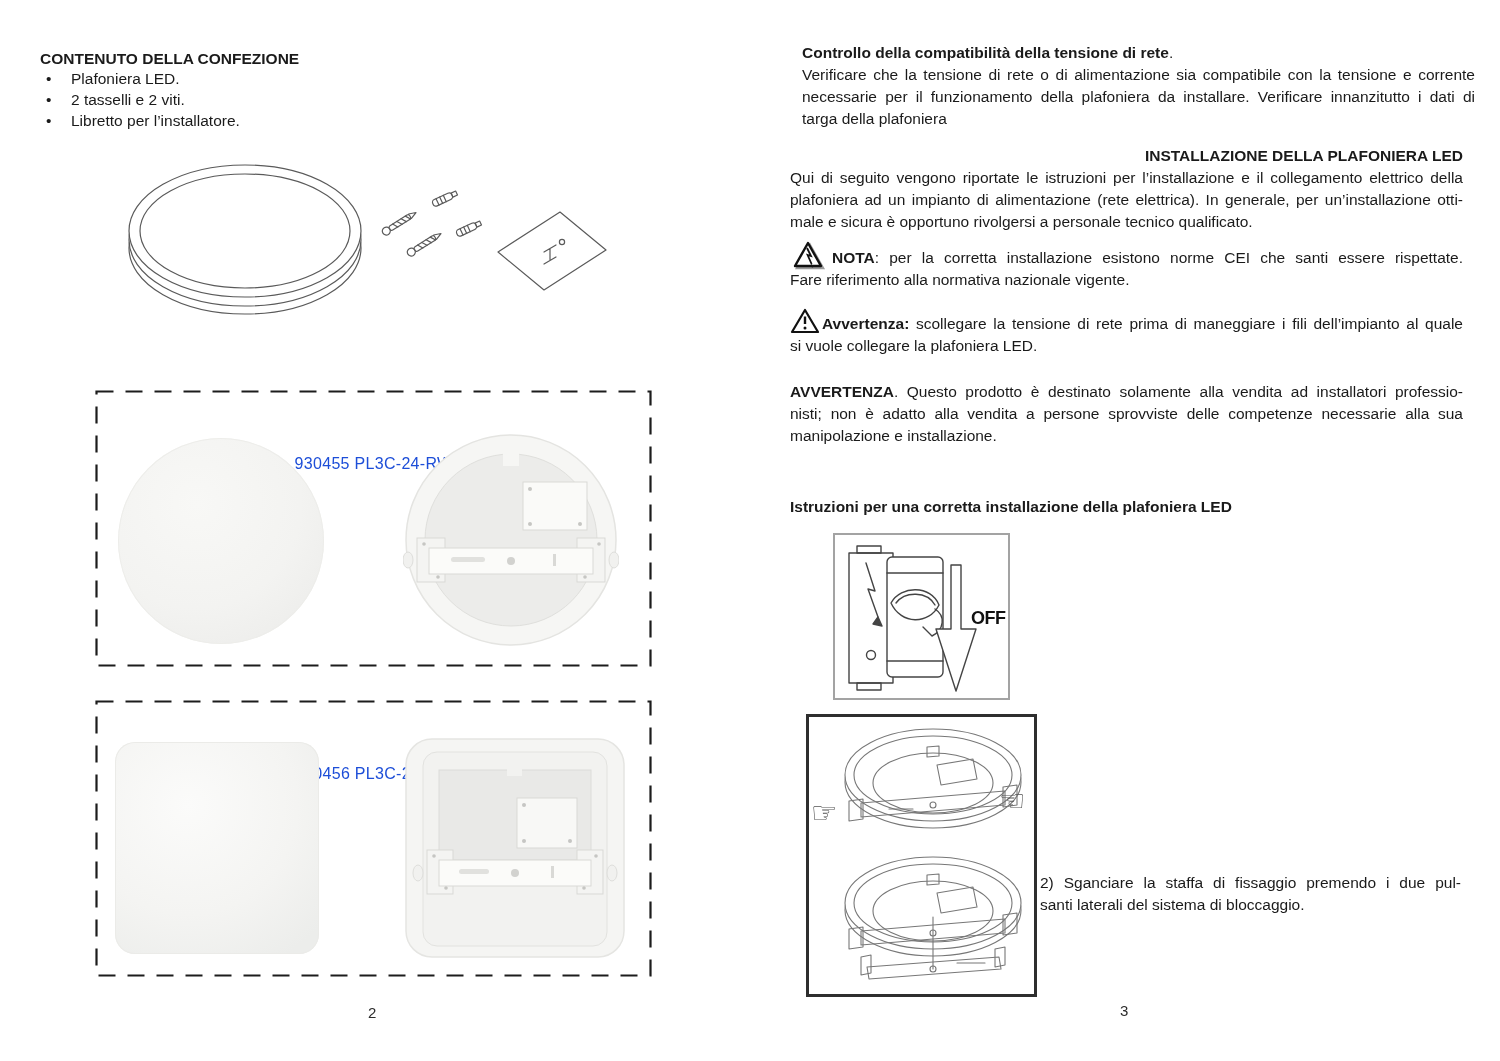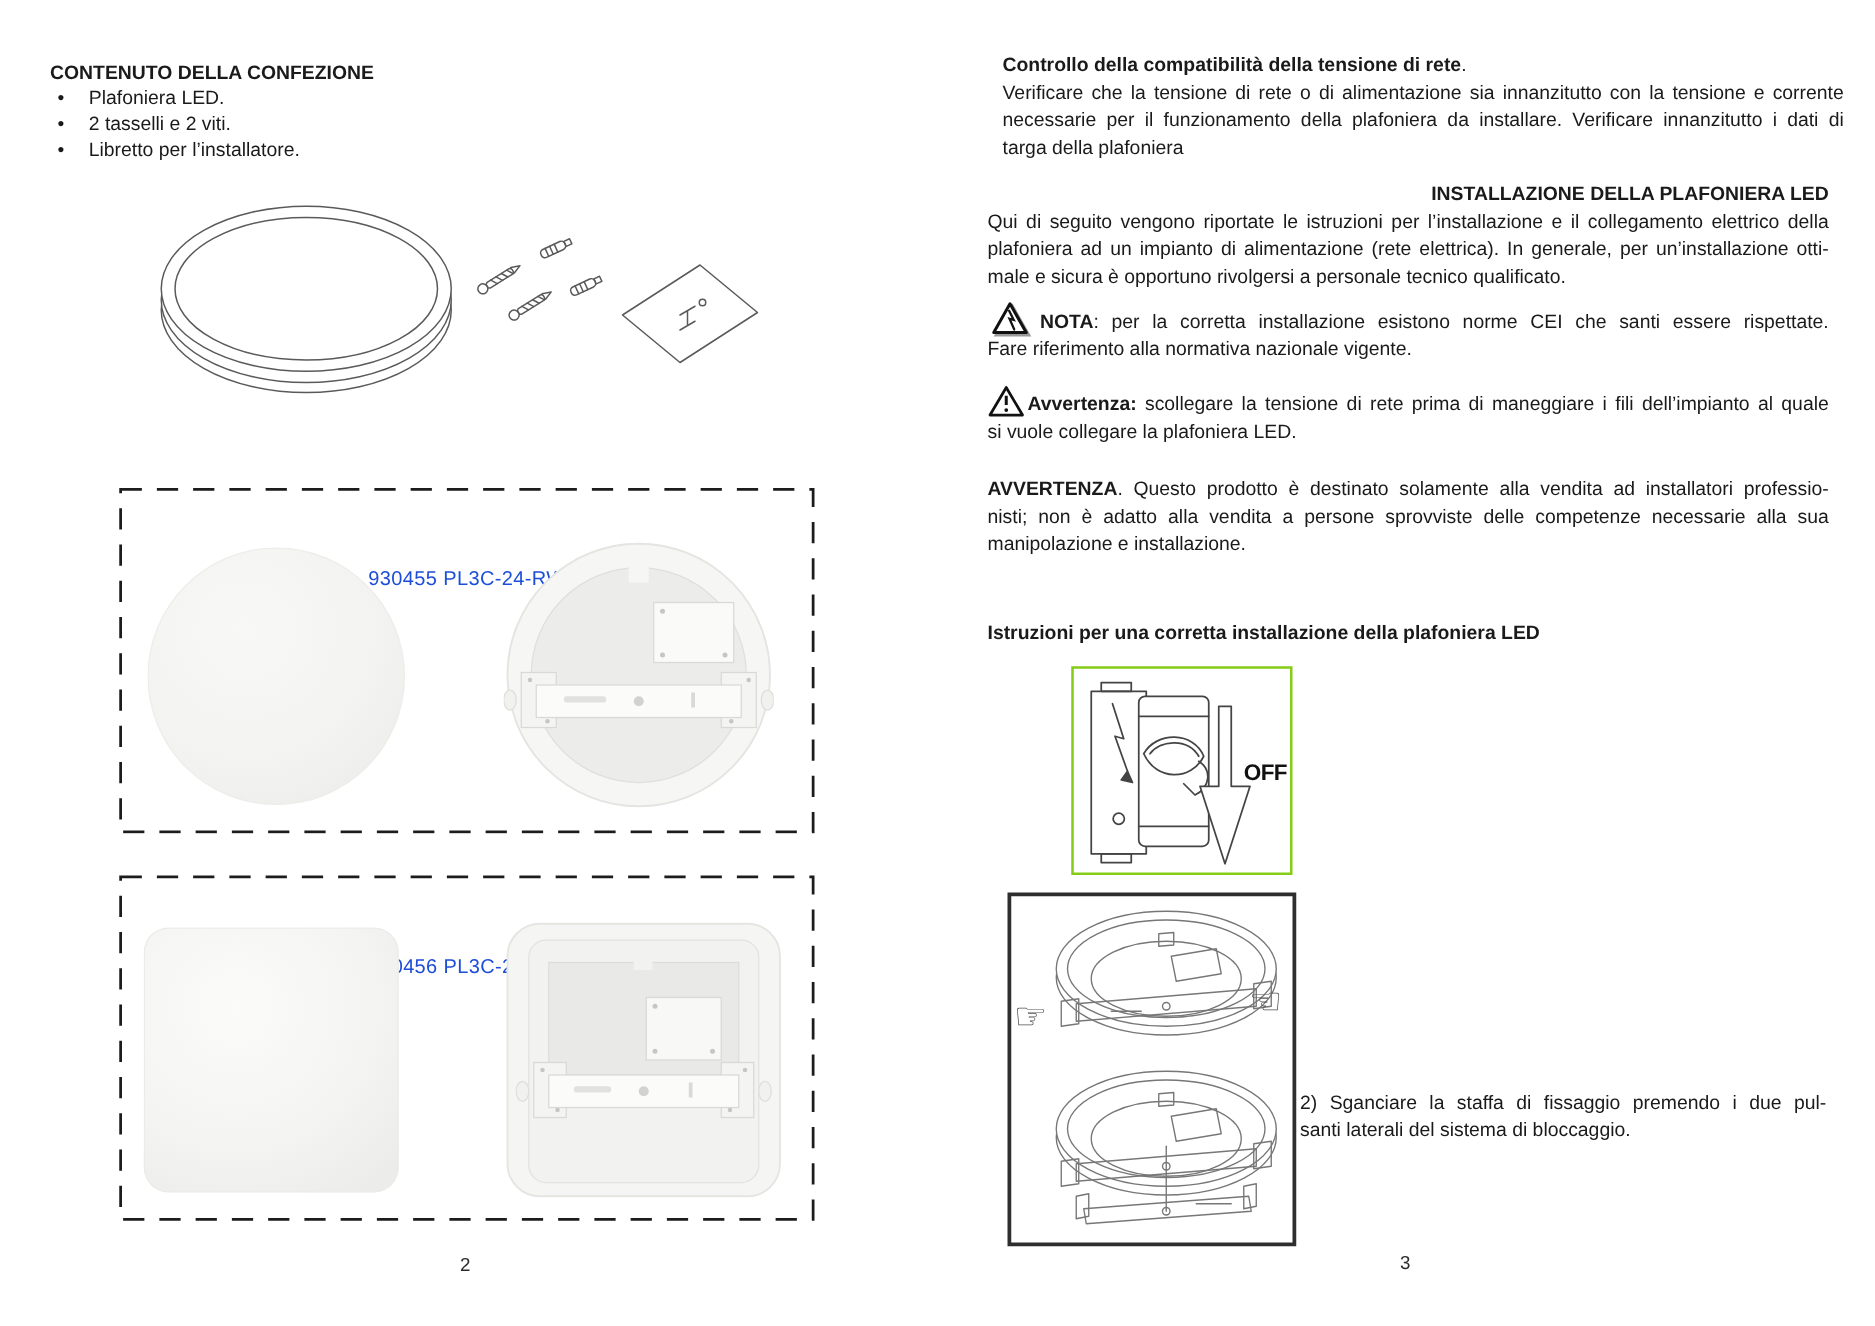--- a/index.html
+++ b/index.html
@@ -22,21 +22,21 @@
             font-size:16px;color:#1d4ed8;letter-spacing:.3px;margin-top:41px;}
   .round-front{position:absolute;border-radius:50%;
       background:radial-gradient(circle at 38% 32%,#f8f8f6 0%,#f3f3f1 55%,#ededeb 85%,#eaeae8 100%);
       box-shadow:0 0 0 1px #ededea inset;}
   .square-front{position:absolute;border-radius:20px;
       background:radial-gradient(circle at 36% 30%,#fbfbfa 0%,#f4f4f2 55%,#ecedeb 90%);
       box-shadow:0 0 0 1px #ebebe8 inset;}
   .pagenum{position:absolute;font-size:15px;color:#2c2c2c;}
   
   .fig1{position:absolute;left:833px;top:533px;width:177px;height:167px;
-        border:2px solid #84cc16;box-sizing:border-box;background:#fff;margin-left:24px;}
+        border:2px solid #a3a3a3;box-sizing:border-box;background:#fff;}
   .fig2{position:absolute;left:806px;top:714px;width:231px;height:283px;
         border:3px solid #2e2e2e;box-sizing:border-box;background:#fff;}
   .icon-abs{position:absolute;left:0;}
 </style>
 </head>
 <body>
 
 <div class="sheet">
 
   <div class="abs" style="left:40px;top:48px;"><span class="h">CONTENUTO DELLA CONFEZIONE</span></div>
@@ -137,21 +137,21 @@
         <circle cx="43" cy="152" r="1.8" fill="#c6c6c3"></circle>
       <circle cx="193" cy="120" r="1.8" fill="#c6c6c3"></circle>
         <circle cx="181" cy="152" r="1.8" fill="#c6c6c3"></circle>
     </svg>
   </div>
 
   <div class="pagenum" style="left:368px;top:1004px;">2</div>
 
   <div class="abs" style="left:790px;top:42px;width:673px;margin-left:12px;">
     <div class="ln"><b>Controllo della compatibilità della tensione di rete</b><span>.</span></div>
-    <div class="ln j">Verificare che la tensione di rete o di alimentazione sia innanzitutto con la tensione e corrente</div>
+    <div class="ln j">Verificare che la tensione di rete o di alimentazione sia compatibile con la tensione e corrente</div>
     <div class="ln j">necessarie per il funzionamento della plafoniera da installare. Verificare innanzitutto i dati di</div>
     <div class="ln">targa della plafoniera</div>
   </div>
 
   <div class="abs" style="left:790px;top:145px;width:673px;">
     <div class="ln h">INSTALLAZIONE DELLA PLAFONIERA LED</div>
     <div class="ln j">Qui di seguito vengono riportate le istruzioni per l’installazione e il collegamento elettrico della</div>
     <div class="ln j">plafoniera ad un impianto di alimentazione (rete elettrica). In generale, per un’installazione otti-</div>
     <div class="ln">male e sicura è opportuno rivolgersi a personale tecnico qualificato.</div>
   </div>

